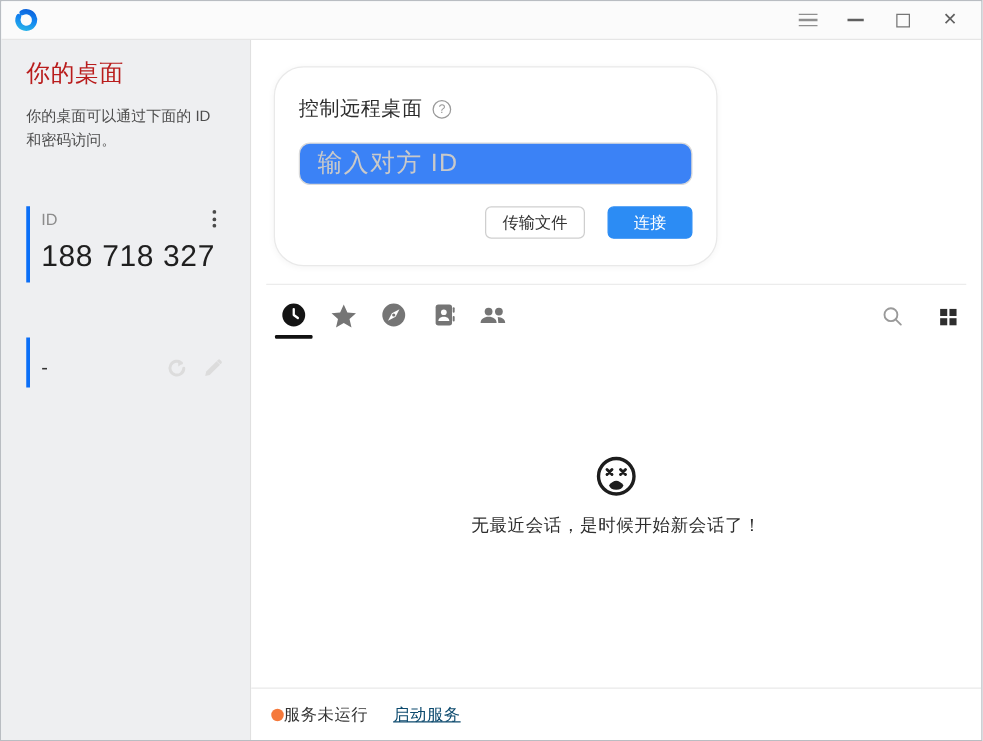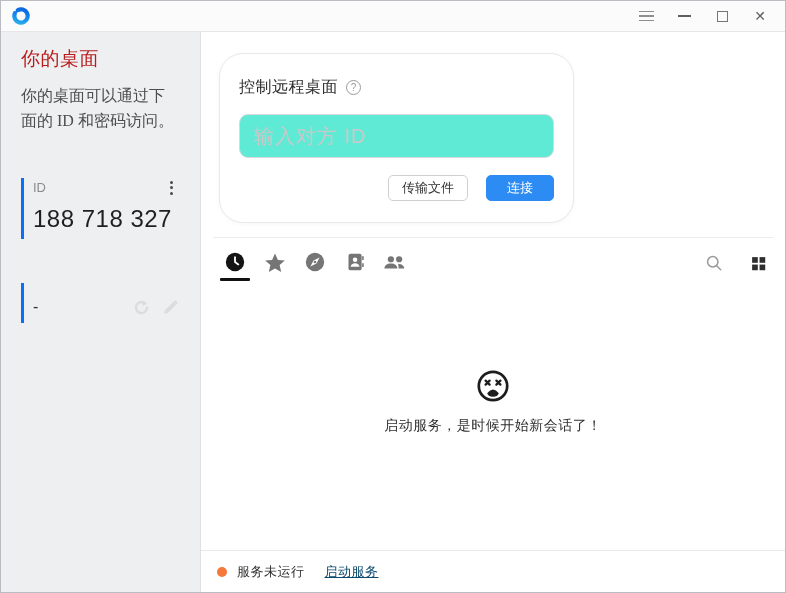--- a/index.html
+++ b/index.html
@@ -46,23 +46,22 @@
     width: 200px; flex: 0 0 200px;
     background: #eeeff1;
     border-right: 1px solid #e0e0e0;
     padding: 14px 20px 0 20px;
   }
   .sidebar h1 {
     font-size: 19px; font-weight: 400; color: #b91c1c;
     letter-spacing: 0.5px; margin-bottom: 12px;
   }
   .sidebar .desc {
-    font-size: 16px; color: #4d4d4d; line-height: 1.55;
+    font-size: 12px; color: #4d4d4d; line-height: 1.55;
     margin-bottom: 14px;
-    font-family: Liberation Serif, serif;
   }
   .info-block {
     border-left: 3.5px solid #0b6ff7;
     padding: 1px 0 6px 9px;
     margin-bottom: 9px;
     margin-top: 44px;
   }
   .info-row { display: flex; align-items: center; }
   .info-label { font-size: 13px; color: #8c8c8c; }
   .id-value {
@@ -97,24 +96,24 @@
     padding: 19px 19px 21px 19px;
   }
   .card-title-row { display: flex; align-items: center; gap: 8px; margin: 4px 0 16px 0; }
   .card-title { font-size: 16px; color: #2d2d2d; letter-spacing: 0.5px; }
   .help-icon {
     width: 15px; height: 15px; border: 1.2px solid #9a9a9a; border-radius: 50%;
     color: #9a9a9a; font-size: 10px; line-height: 13px; text-align: center;
     display: inline-block; cursor: pointer;
   }
   .id-input {
-    width: 100%; height: 44px;
+    width: 100%; height: 34px;
     border: 1px solid #d9d9d9; border-radius: 9px;
     font-size: 20px; color: #333; padding: 0 14px;
-    outline: none; background: #5eead4;
+    outline: none; background: #3b82f6;
     font-family: "Liberation Sans", "DejaVu Sans", sans-serif;
   }
   .id-input::placeholder { color: #c9c9c9; letter-spacing: 1px; }
   .btn-row { display: flex; justify-content: flex-end; align-items: center; gap: 18px; margin-top: 17px; }
   .btn {
     height: 26px; border-radius: 5px; font-size: 13px;
     display: inline-flex; align-items: center; justify-content: center;
     cursor: pointer; font-family: Liberation Sans, sans-serif;
   }
   .btn-outline { background: #fff; border: 1px solid #cfcfcf; color: #333; padding: 0 13px; }
@@ -142,21 +141,21 @@
   .empty-msg { font-size: 14px; color: #2f2f2f; letter-spacing: 0.5px; }
 
   
   .statusbar {
     flex: 0 0 42px; height: 42px;
     border-top: 1px solid #e9e9e9;
     display: flex; align-items: center;
     padding: 0 16px;
   }
   .status-dot { width: 10px; height: 10px; border-radius: 50%; background: #f5793b; flex: 0 0 10px; }
-  .status-text { font-size: 13px; color: #333; margin-left: 10px; letter-spacing: 0.5px; }
+  .status-text { font-size: 13px; color: #333; letter-spacing: 0.5px; }
   .status-link {
     font-size: 13px; color: #0c4a6e; margin-left: 20px;
     text-decoration: underline; cursor: pointer; letter-spacing: 0.5px;
   }
 </style>
 </head>
 <body>
 
 <div class="window">
 
@@ -302,21 +301,21 @@
         </div>
       </div>
 
       <div class="empty">
         <svg width="36" height="36" viewBox="0 0 36 36">
           <circle cx="18" cy="18" r="14.2" fill="none" stroke="#1d1d1d" stroke-width="2.7"></circle>
           <path d="M10.6 12.6 l4 4 M14.6 12.6 l-4 4" stroke="#1d1d1d" stroke-width="2.3" stroke-linecap="round"></path>
           <path d="M21.4 12.6 l4 4 M25.4 12.6 l-4 4" stroke="#1d1d1d" stroke-width="2.3" stroke-linecap="round"></path>
           <path d="M12.2 25.2 q5.8-7.2 11.6 0 q-1.2 3.6-5.8 3.6 q-4.6 0-5.8-3.6 Z" fill="#1d1d1d"></path>
         </svg>
-        <div class="empty-msg">启动服务，是时候开始新会话了！</div>
+        <div class="empty-msg">无最近会话，是时候开始新会话了！</div>
       </div>
 
       <div class="statusbar">
         <span class="status-dot"></span>
         <span class="status-text">服务未运行</span>
         <span class="status-link">启动服务</span>
       </div>
 
     </div>
   </div>

